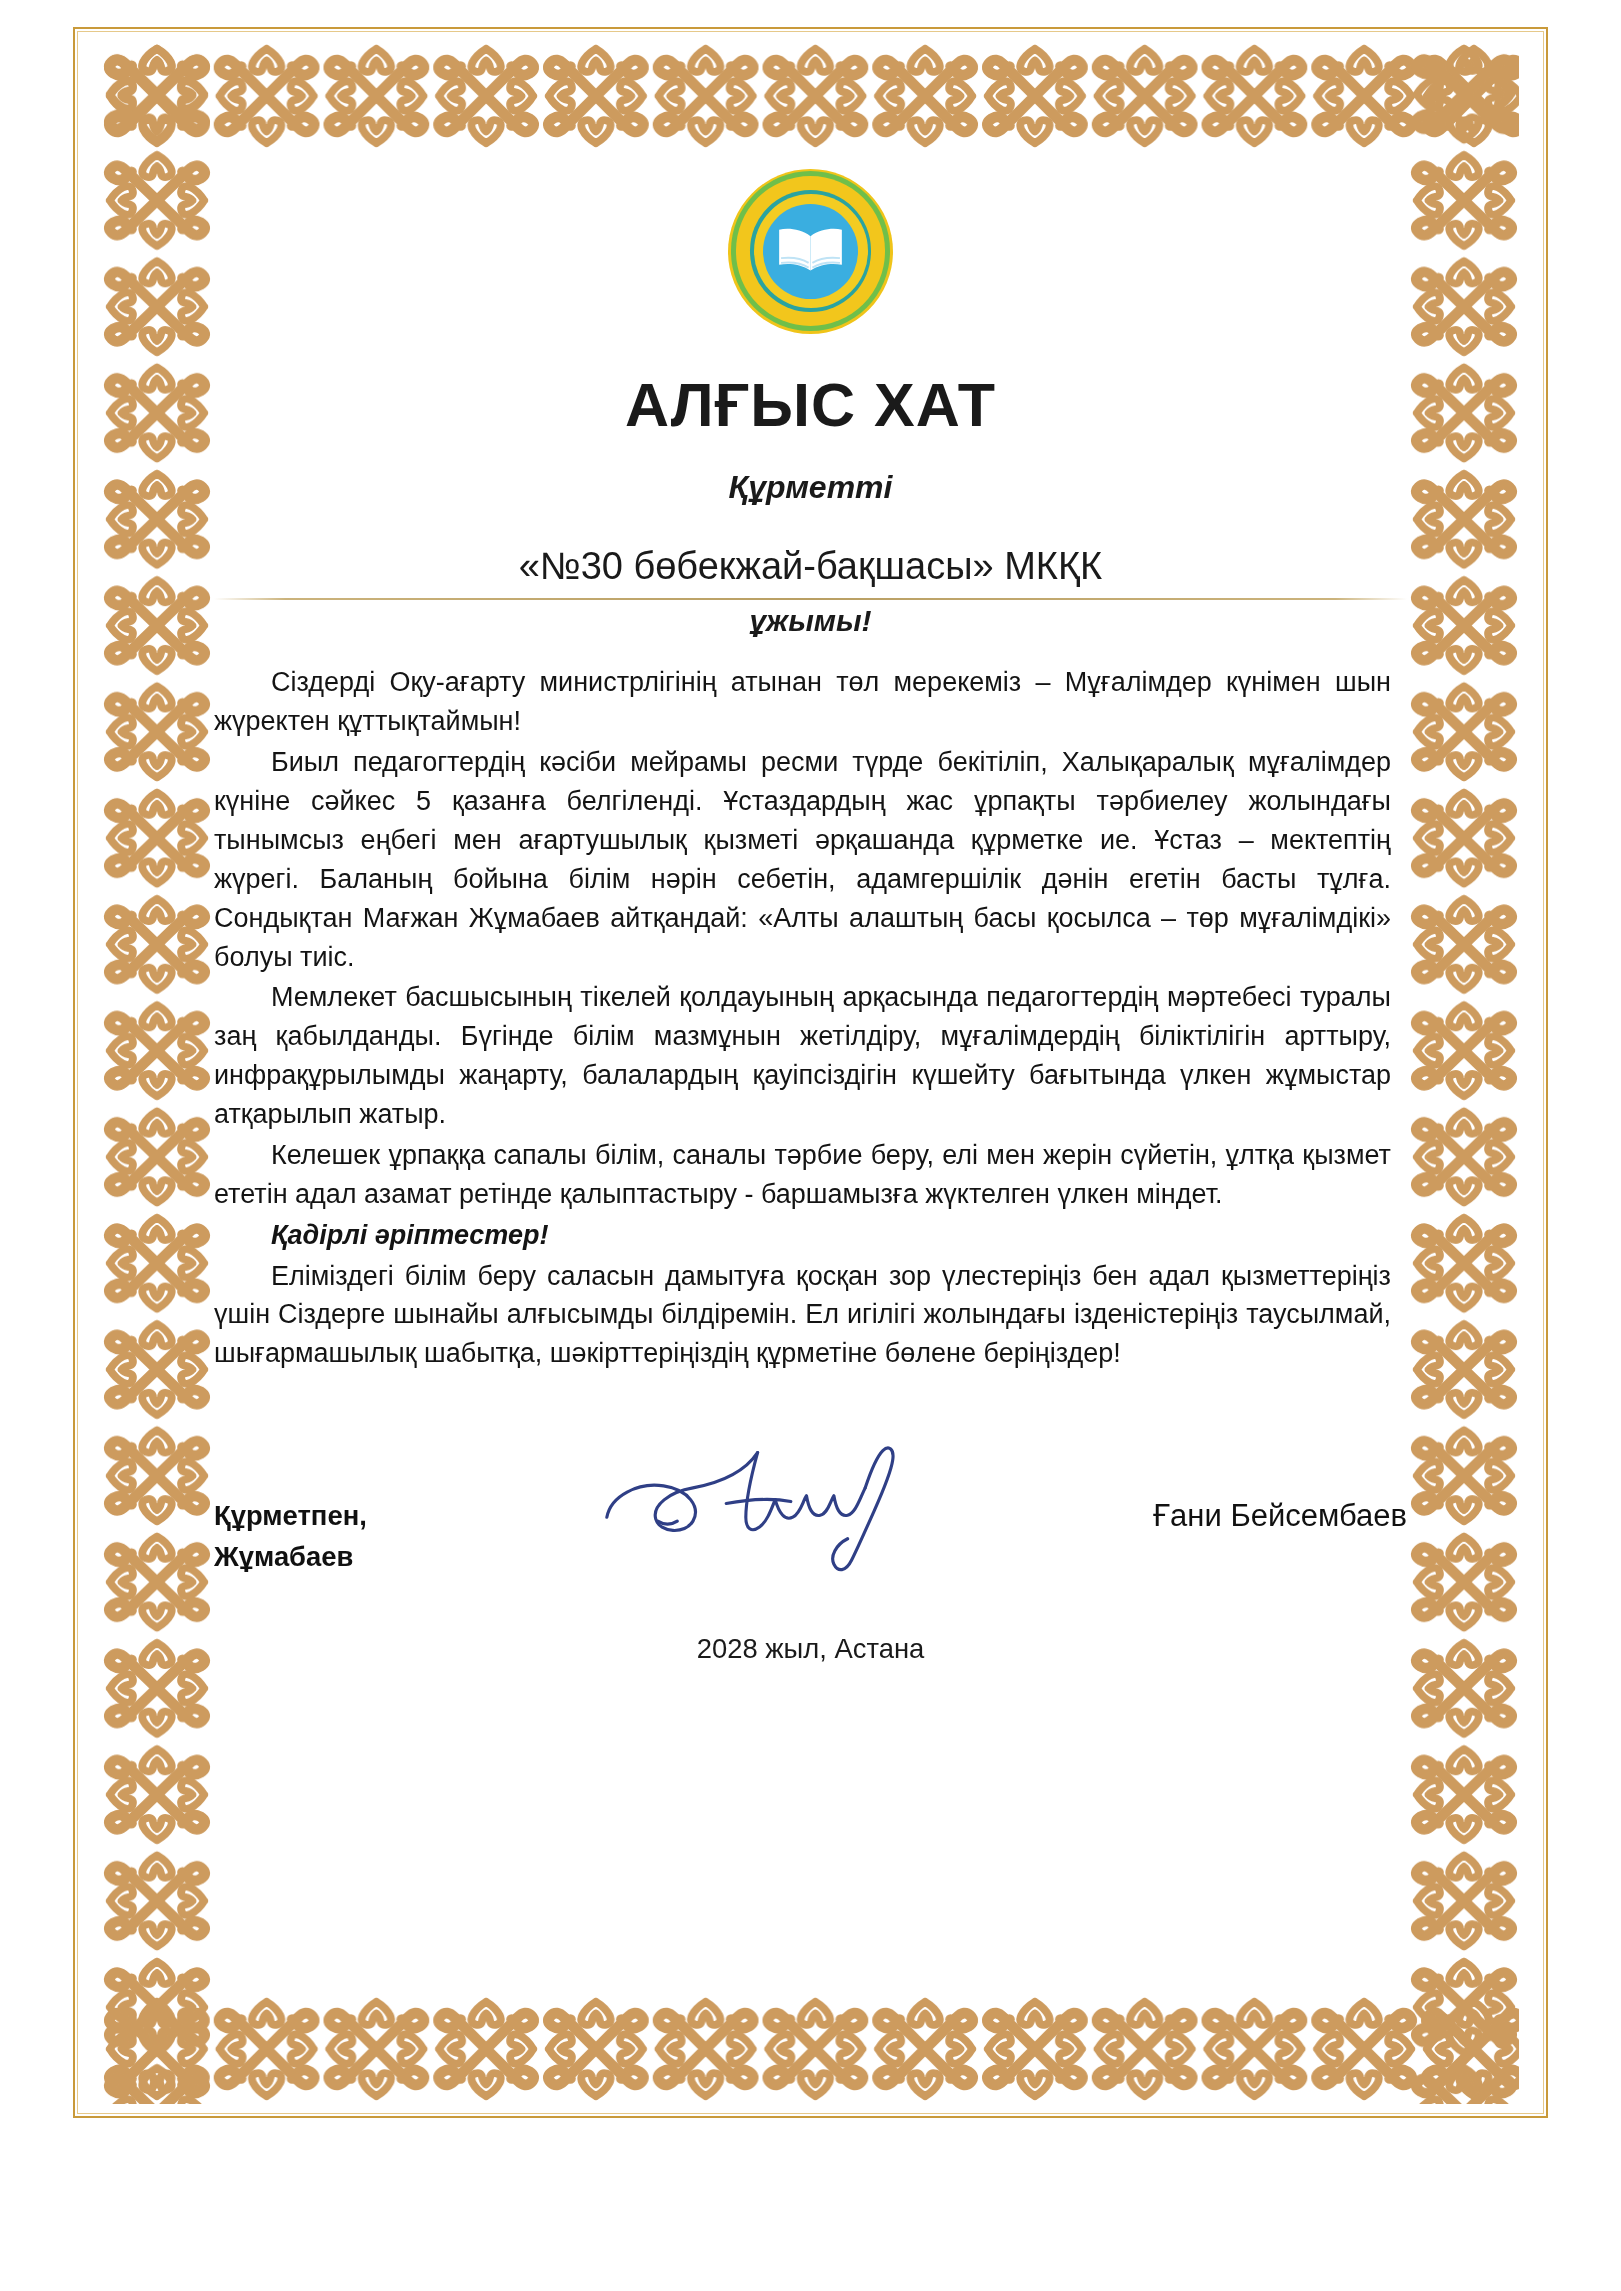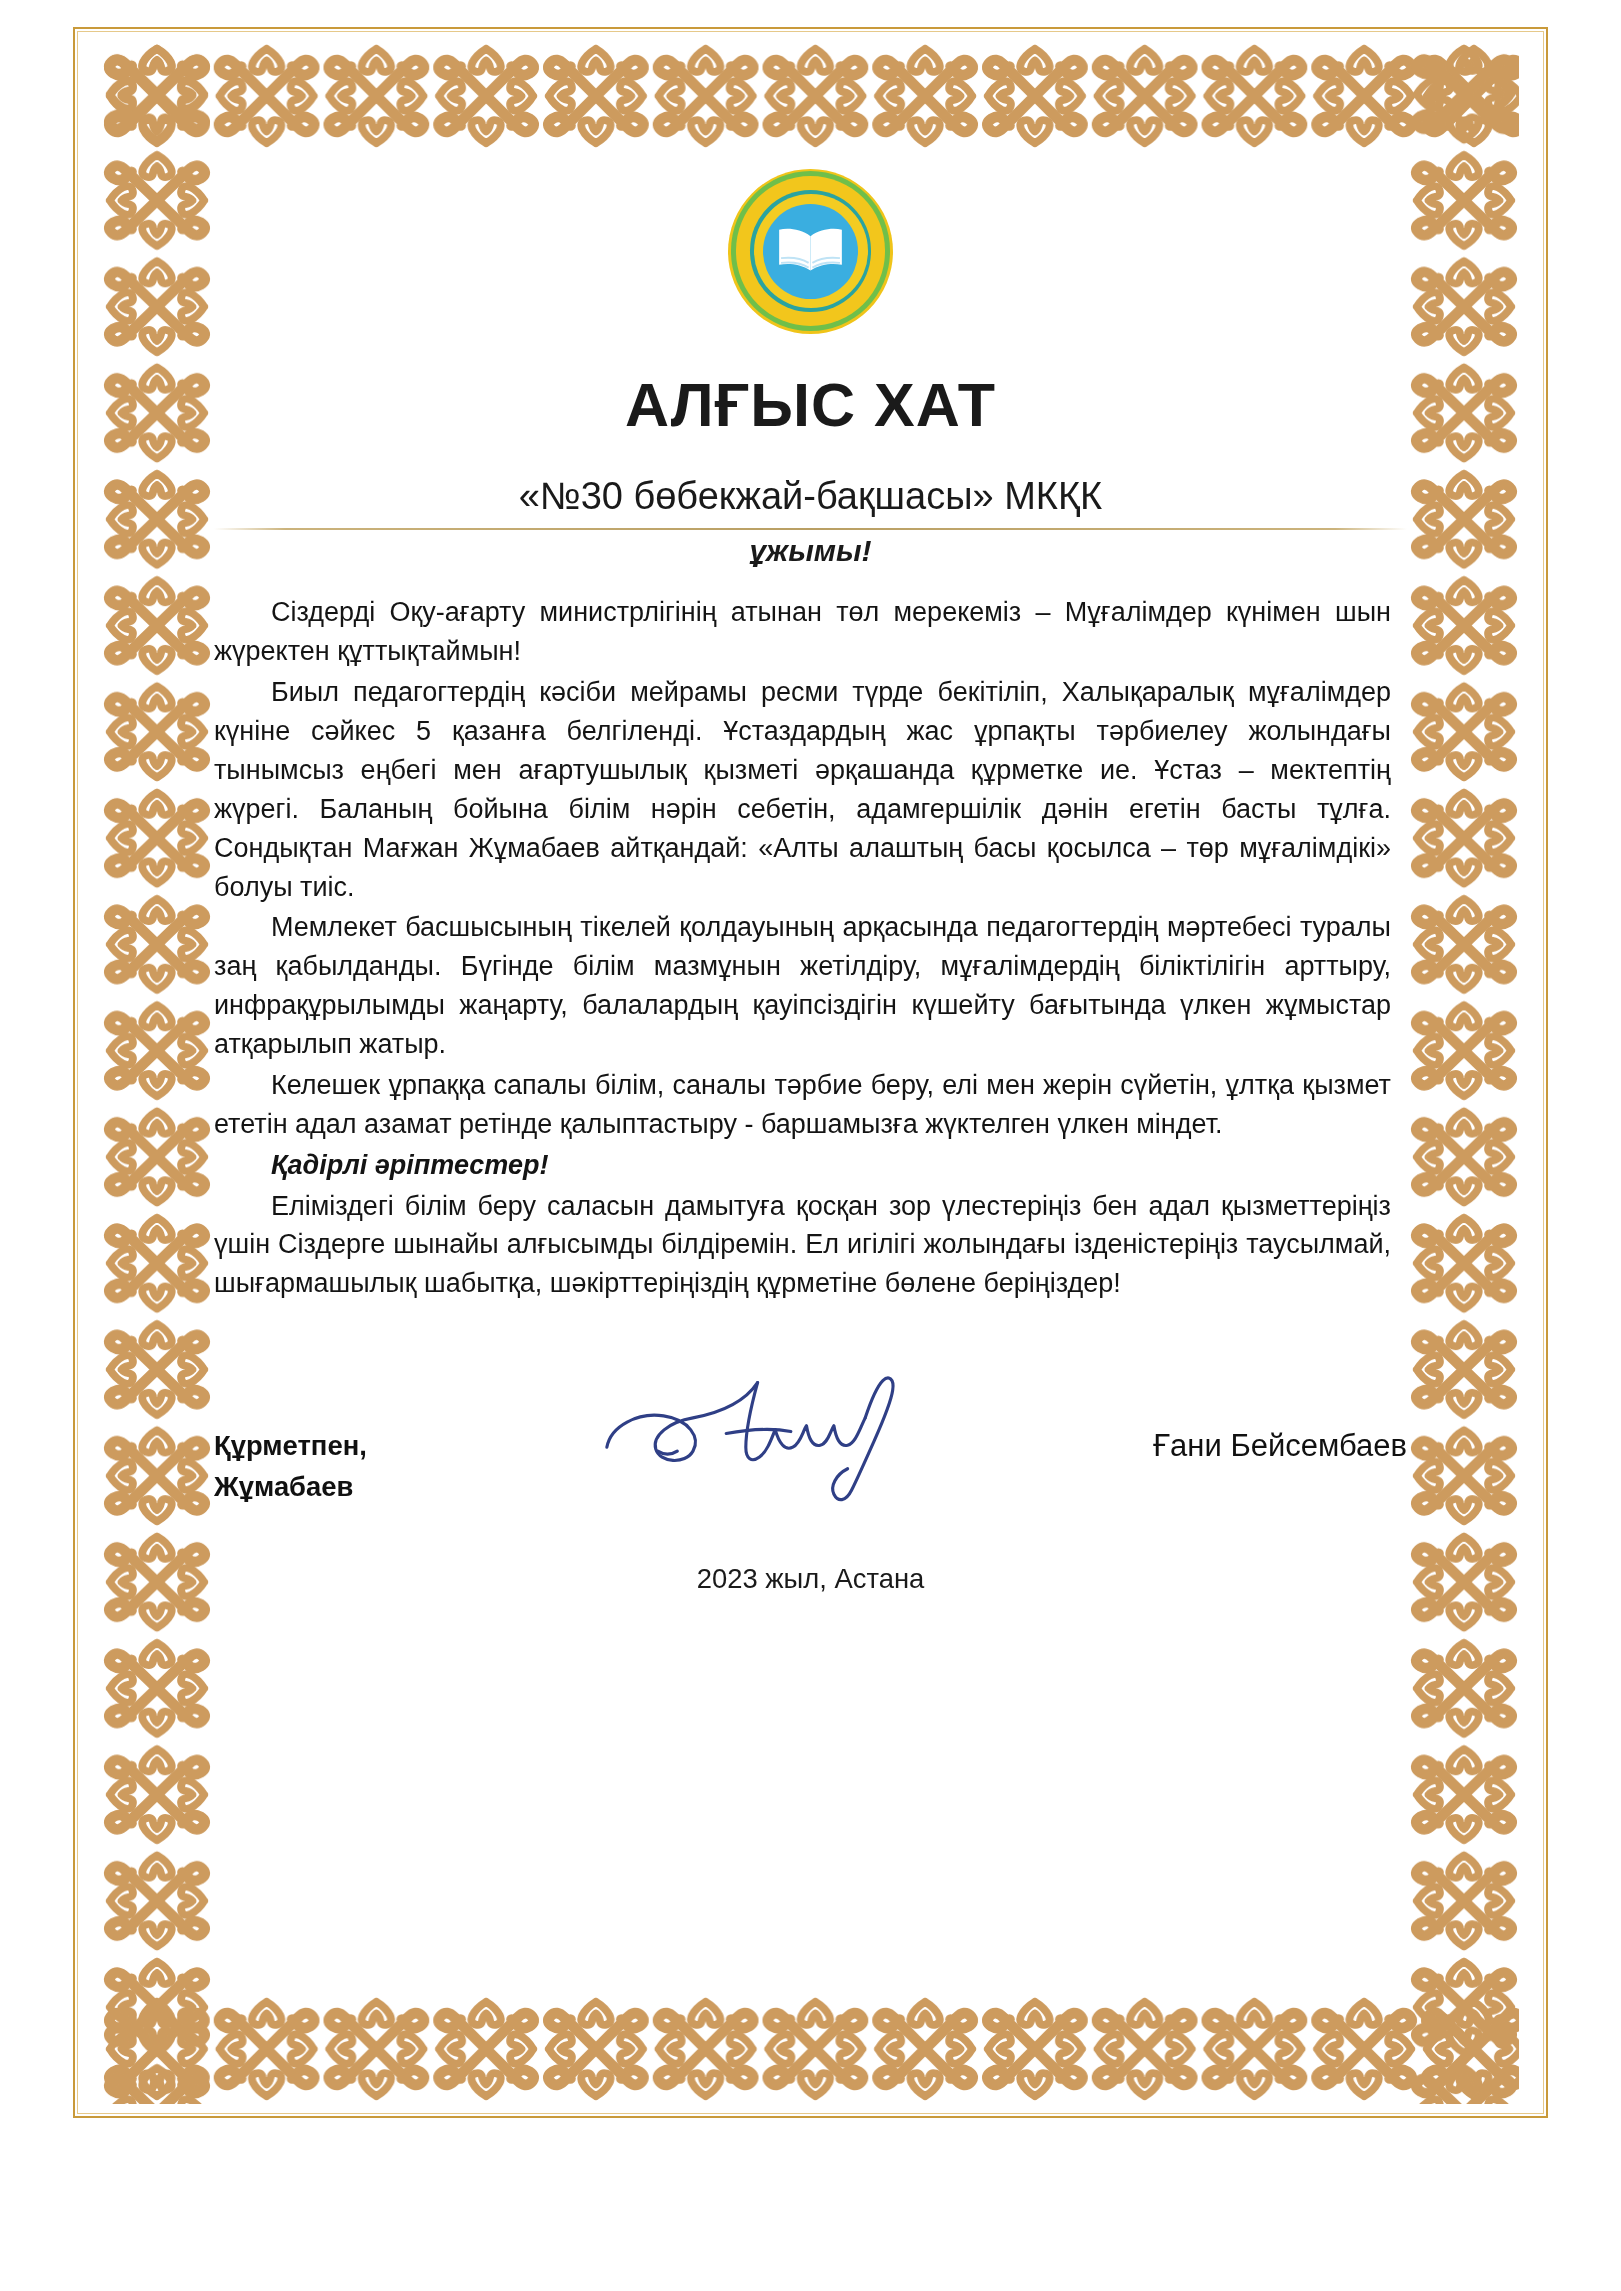--- a/index.html
+++ b/index.html
@@ -264,20 +264,21 @@
           <path d="M19 57 C28 56 40 57 48 62" stroke="#bfe3f5" stroke-width="2" fill="none"></path>
           <path d="M19 62 C28 61 40 62 48 67" stroke="#bfe3f5" stroke-width="2" fill="none"></path>
           <path d="M81 57 C72 56 60 57 52 62" stroke="#bfe3f5" stroke-width="2" fill="none"></path>
           <path d="M81 62 C72 61 60 62 52 67" stroke="#bfe3f5" stroke-width="2" fill="none"></path>
         </svg>
       </div>
     </div>
 
     <div class="title">АЛҒЫС ХАТ</div>
 
+    <div class="salutation">Құрметті</div>
 
     <div class="org">«№30 бөбекжай-бақшасы» МКҚК</div>
     <div class="rule"></div>
     <div class="collective">ұжымы!</div>
 
     <div class="body-text">
       <p>Сіздерді Оқу-ағарту министрлігінің атынан төл мерекеміз – Мұғалімдер күнімен шын жүректен құттықтаймын!</p>
       <p>Биыл педагогтердің кәсіби мейрамы ресми түрде бекітіліп, Халықаралық мұғалімдер күніне сәйкес 5 қазанға белгіленді. Ұстаздардың жас ұрпақты тәрбиелеу жолындағы тынымсыз еңбегі мен ағартушылық қызметі әрқашанда құрметке ие. Ұстаз – мектептің жүрегі. Баланың бойына білім нәрін себетін, адамгершілік дәнін егетін басты тұлға. Сондықтан Мағжан Жұмабаев айтқандай: «Алты алаштың басы қосылса – төр мұғалімдікі» болуы тиіс.</p>
       <p>Мемлекет басшысының тікелей қолдауының арқасында педагогтердің мәртебесі туралы заң қабылданды. Бүгінде білім мазмұнын жетілдіру, мұғалімдердің біліктілігін арттыру, инфрақұрылымды жаңарту, балалардың қауіпсіздігін күшейту бағытында үлкен жұмыстар атқарылып жатыр.</p>
       <p>Келешек ұрпаққа сапалы білім, саналы тәрбие беру, елі мен жерін сүйетін, ұлтқа қызмет ететін адал азамат ретінде қалыптастыру - баршамызға жүктелген үлкен міндет.</p>
@@ -306,17 +307,17 @@
             <path d="M272 58 C278 40 284 26 290 20 C296 14 302 18 300 30
                      C298 44 288 66 280 84 C272 102 264 120 258 132
                      C252 144 244 144 240 136 C236 128 242 116 254 110"></path>
             <path d="M60 92 C66 96 74 96 80 92"></path>
           </g>
         </svg>
       </div>
       <div class="sig-right">Ғани Бейсембаев</div>
     </div>
 
-    <div class="date-line">2023 жыл, Астана</div>
+    <div class="date-line">2028 жыл, Астана</div>
 
   </div>
 </div>
 
 
 </body></html>

